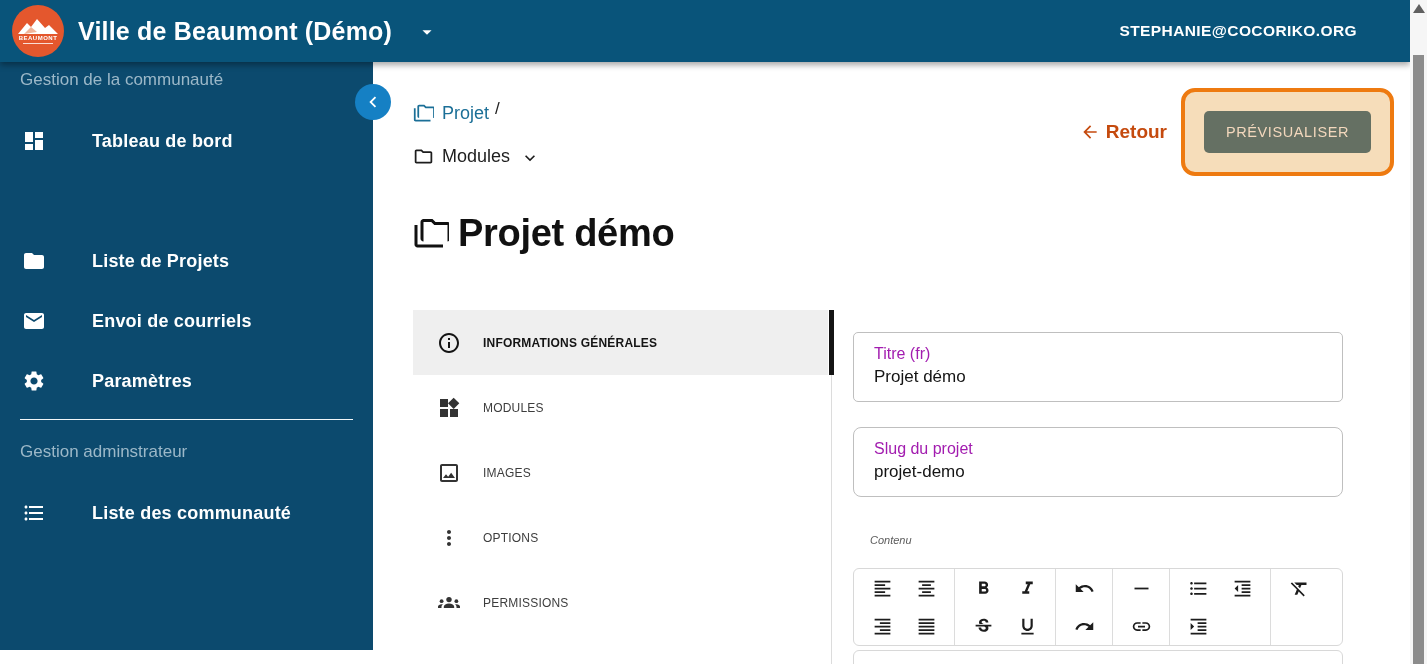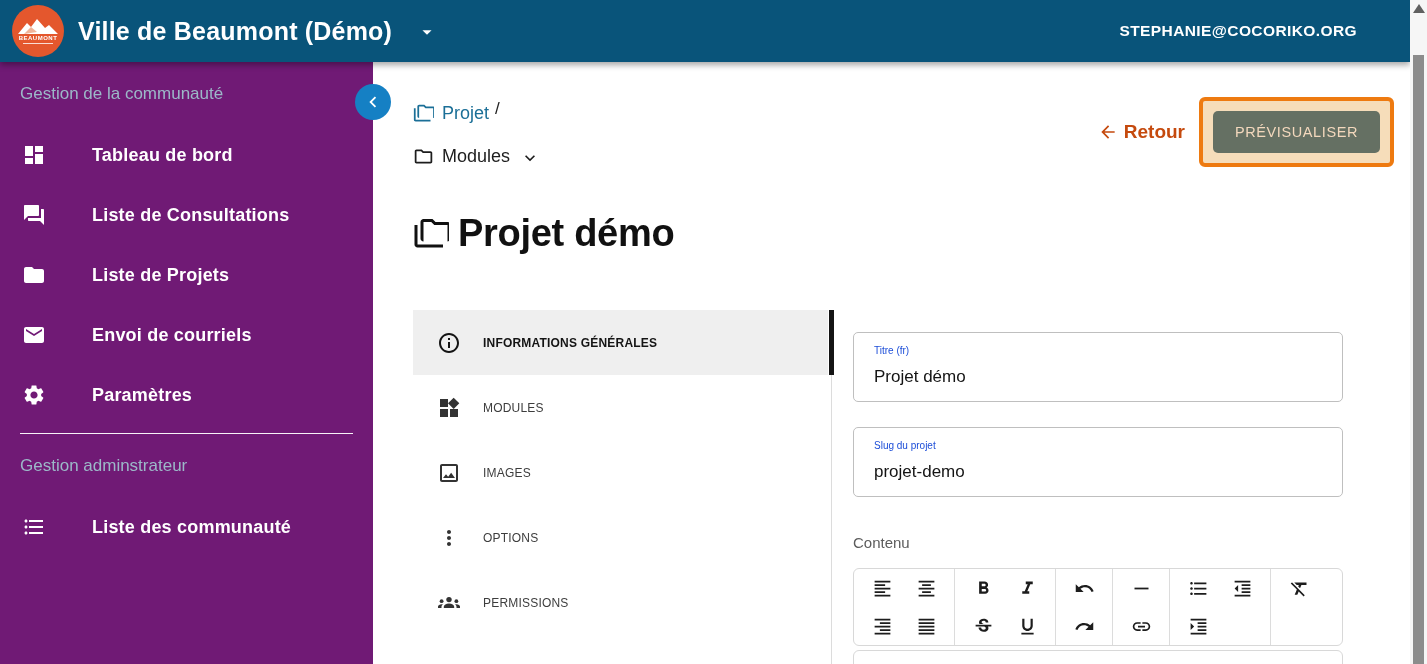--- a/index.html
+++ b/index.html
@@ -15,21 +15,21 @@
   .logo svg { display:block; }
   .logo-text { color:#fff; font-size:6px; font-weight:bold; letter-spacing:.5px; line-height:6px; margin-top:1px; }
   .logo-sub { width:30px; height:1px; background:rgba(255,255,255,.8); margin-top:2px; }
   .community { display:flex; align-items:flex-start; gap:24px; margin-left:14px; cursor:pointer; }
   .community-name { color:#fff; font-size:25px; font-weight:bold; letter-spacing:.2px; }
   .caret-down { width:22px; height:22px; fill:#fff; margin-top:4px; }
   .user-email { position:absolute; right:53px; top:50%; transform:translateY(-50%);
                 color:#fff; font-size:15.5px; font-weight:600; letter-spacing:.4px; }
 
   
-  .sidebar { position:absolute; left:0; top:62px; width:373px; height:602px; background:#701a75; z-index:2; }
+  .sidebar { position:absolute; left:0; top:48px; width:373px; height:602px; background:#0c4a6e; z-index:2; }
   .side-section-label { position:absolute; left:20px; color:#9cb8c8; font-size:17px; font-weight:400; }
   .side-item { position:absolute; left:0; width:430px; height:40px; display:flex; align-items:center; cursor:pointer; }
   .side-item .ic { position:absolute; left:22px; width:24px; height:24px; fill:#fff; }
   .side-item .lbl { position:absolute; left:92px; color:#fff; font-size:18px; font-weight:600; letter-spacing:.2px; }
   .side-divider { position:absolute; left:20px; width:333px; height:1px; background:rgba(255,255,255,.95); }
 
   .collapse-btn { position:absolute; left:355px; top:84px; width:36px; height:36px; border-radius:50%;
                   background:#1580c4; z-index:6; display:flex; align-items:center; justify-content:center; cursor:pointer; }
   .collapse-btn svg { width:22px; height:22px; fill:#fff; }
 
@@ -43,46 +43,46 @@
   .crumb1 .txt { color:#1b6f97; font-size:18px; margin-left:8px; cursor:pointer; }
   .crumb-sep { color:#222; font-size:17px; margin-left:6px; position:relative; top:-5px; }
   .crumb2 { left:40px; top:83px; cursor:pointer; }
   .crumb2 svg { fill:#1d1d1d; }
   .crumb2 .txt { color:#1d1d1d; font-size:18px; margin-left:8px; }
   .crumb2 .chev { width:20px; height:20px; fill:#1d1d1d; margin-left:10px; margin-top:3px; }
 
   .top-actions { position:absolute; right:16px; top:41px; height:58px; display:flex; align-items:center; gap:14px; }
   .back-link { display:flex; align-items:center; gap:6px; color:#c54a0e; font-weight:bold; font-size:19px; cursor:pointer; }
   .back-link svg { width:20px; height:20px; fill:#c54a0e; }
-  .preview-ring { border:4px solid #ee7a10; background:#f6ddba; border-radius:6px; padding:10px; }
+  .preview-ring { border:4px solid #ee7a10; background:#f6ddba; border-radius:14px; padding:19px; }
   .preview-btn { background:#657063; color:#f3d8bd; border:none; border-radius:5px; width:167px; height:42px;
                  font-family:"Liberation Sans",sans-serif; font-size:14.5px; font-weight:500; letter-spacing:.6px; cursor:pointer; }
 
   .page-title { position:absolute; left:40px; top:150px; display:flex; align-items:center; gap:9px; }
   .page-title svg { width:36px; height:36px; fill:#111; }
   .page-title .txt { font-size:38px; font-weight:bold; color:#111; letter-spacing:-.3px; }
 
   
   .tabs { position:absolute; left:40px; top:248px; width:415px; height:325px; }
   .tabs::after { content:''; position:absolute; right:-4px; top:0; width:1px; height:416px; background:#dcdcdc; }
   .tab { position:relative; height:65px; display:flex; align-items:center; cursor:pointer; }
   .tab .ic { position:absolute; left:24px; width:24px; height:24px; fill:#333; }
   .tab .lbl { position:absolute; left:70px; font-size:12px; color:#3d3d3d; letter-spacing:.2px; }
   .tab.active { background:#efefef; }
   .tab.active .ic { fill:#141414; }
   .tab.active .lbl { font-weight:bold; color:#141414; }
   .tab-indicator { position:absolute; right:-6px; top:0; width:5px; height:65px; background:#141414; z-index:2; }
 
   
   .field { position:absolute; left:480px; width:490px; height:70px; border:1px solid #bfbfbf; border-radius:5px; background:#fff; cursor:text; }
-  .field .flabel { position:absolute; left:20px; top:12px; font-size:10px; color:#1d4ed8; }
+  .field .flabel { position:absolute; left:20px; top:12px; font-size:16px; color:#a21caf; }
   .field .fvalue { position:absolute; left:20px; top:34px; font-size:17px; color:#141414; }
   .field-title { top:270px; }
-  .field-slug { top:365px; }
-  .content-label { position:absolute; left:480px; top:472px; font-size:15px; color:#5c5c5c; }
+  .field-slug { top:365px;border-radius:8px; }
+  .content-label { position:absolute; left:497px; top:472px; font-size:11px; color:#5c5c5c;font-style:italic; }
 
   
   .toolbar { position:absolute; left:480px; top:506px; width:490px; height:78px; border:1px solid #d8d8d8;
              border-radius:6px; background:#fff; display:flex; align-items:stretch; overflow:hidden; }
   .tgroup { display:grid; grid-auto-flow:column; grid-template-rows:38px 38px; align-items:center; justify-items:center;
             padding:0 6px; border-right:1px solid #dcdcdc; }
   .tgroup:last-child { border-right:none; }
   .tbtn { width:44px; height:34px; display:flex; align-items:center; justify-content:center; cursor:pointer; border-radius:4px; }
   .tbtn svg { width:21px; height:21px; fill:#1d1d1d; }
   .tbtn.empty { cursor:default; }
@@ -120,26 +120,20 @@
 
   <div class="sidebar">
     <div class="side-section-label" style="top:22px;">Gestion de la communauté</div>
 
     <div class="side-item" style="top:73px;">
       <svg class="ic" viewBox="0 0 24 24">
           <path d="M3 13h8V3H3v10zm0 8h8v-6H3v6zm10 0h8V11h-8v10zm0-18v6h8V3h-8z"></path>
         </svg>
       <span class="lbl">Tableau de bord</span>
     </div>
-    <div class="side-item" style="top:133px;">
-      <svg class="ic" viewBox="0 0 24 24">
-          <path d="M21 6h-2v9H6v2c0 .55.45 1 1 1h11l4 4V7c0-.55-.45-1-1-1zm-4 6V3c0-.55-.45-1-1-1H3c-.55 0-1 .45-1 1v14l4-4h10c.55 0 1-.45 1-1z"></path>
-        </svg>
-      <span class="lbl">Liste de Consultations</span>
-    </div>
     <div class="side-item" style="top:193px;">
       <svg class="ic" viewBox="0 0 24 24">
           <path d="M10 4H4c-1.1 0-1.99.9-1.99 2L2 18c0 1.1.9 2 2 2h16c1.1 0 2-.9 2-2V8c0-1.1-.9-2-2-2h-8l-2-2z"></path>
         </svg>
       <span class="lbl">Liste de Projets</span>
     </div>
     <div class="side-item" style="top:253px;">
       <svg class="ic" viewBox="0 0 24 24">
           <path d="M20 4H4c-1.1 0-1.99.9-1.99 2L2 18c0 1.1.9 2 2 2h16c1.1 0 2-.9 2-2V6c0-1.1-.9-2-2-2zm0 4l-8 5-8-5V6l8 5 8-5v2z"></path>
         </svg>

